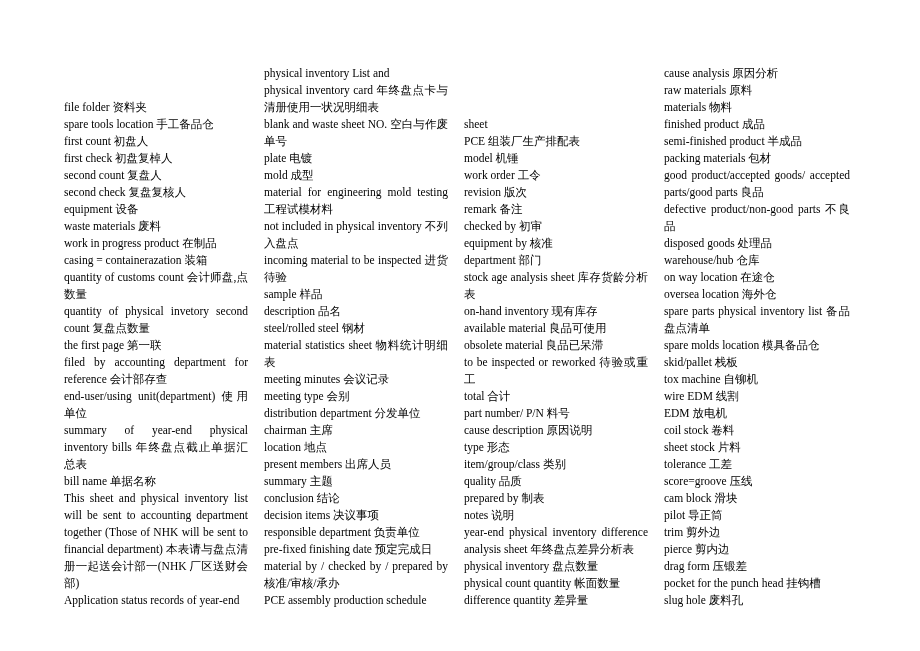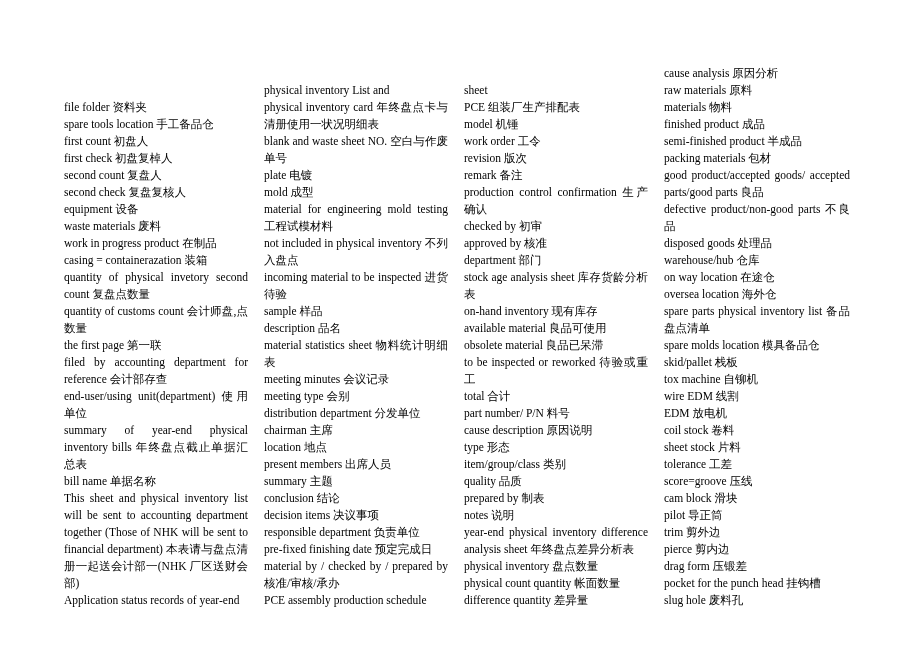--- a/index.html
+++ b/index.html
@@ -61,42 +61,43 @@
       <p class="entry">file folder 资料夹</p>
       <p class="entry">spare tools location 手工备品仓</p>
       <p class="entry">first count 初盘人</p>
       <p class="entry">first check 初盘复棹人</p>
       <p class="entry">second count  复盘人</p>
       <p class="entry">second check 复盘复核人</p>
       <p class="entry">equipment 设备</p>
       <p class="entry">waste materials 废料</p>
       <p class="entry">work in progress product 在制品</p>
       <p class="entry">casing = containerazation 装箱</p>
+      <p class="entry">quantity of customs count 会计师盘,点数量</p>
       <p class="entry">quantity of physical invetory second count  复盘点数量</p>
-      <p class="entry">quantity of customs count 会计师盘,点数量</p>
       <p class="entry">the first page 第一联</p>
       <p class="entry">filed by accounting department for reference 会计部存查</p>
       <p class="entry">end-user/using unit(department) 使用单位</p>
       <p class="entry">summary of year-end physical inventory bills 年终盘点截止单据汇总表</p>
       <p class="entry">bill name 单据名称</p>
       <p class="entry">This sheet and physical inventory list will be sent to accounting department together (Those of NHK will be sent to financial department) 本表请与盘点清册一起送会计部一(NHK 厂区送财会部)</p>
       <p class="entry">Application status records of year-end</p>
     </div>
 
     <div class="column">
       <p class="entry">physical inventory List and</p>
       <p class="entry">physical inventory card 年终盘点卡与清册使用一状况明细表</p>
       <p class="entry">blank and waste sheet NO. 空白与作废单号</p>
       <p class="entry">plate 电镀</p>
       <p class="entry">mold 成型</p>
       <p class="entry">material for engineering mold testing 工程试模材料</p>
       <p class="entry">not included in physical inventory 不列入盘点</p>
       <p class="entry">incoming material to be inspected 进货待验</p>
       <p class="entry">sample 样品</p>
       <p class="entry">description 品名</p>
+      <p class="entry">steel/rolled steel 钢材</p>
       <p class="entry">material statistics sheet 物料统计明细表</p>
       <p class="entry">meeting minutes 会议记录</p>
       <p class="entry">meeting type  会别</p>
       <p class="entry">distribution department 分发单位</p>
       <p class="entry">chairman 主席</p>
       <p class="entry">location 地点</p>
       <p class="entry">present members 出席人员</p>
       <p class="entry">summary 主题</p>
       <p class="entry">conclusion 结论</p>
       <p class="entry">decision items 决议事项</p>
@@ -106,23 +107,22 @@
       <p class="entry">PCE assembly production schedule</p>
     </div>
 
     <div class="column">
       <p class="entry">sheet</p>
       <p class="entry">PCE 组装厂生产排配表</p>
       <p class="entry">model 机锤</p>
       <p class="entry">work order 工令</p>
       <p class="entry">revision 版次</p>
       <p class="entry">remark 备注</p>
-      <p class="entry">production control confirmation 生产确认</p>
       <p class="entry">checked by 初审</p>
-      <p class="entry">approved by 核准</p>
+      <p class="entry">equipment by 核准</p>
       <p class="entry">department 部门</p>
       <p class="entry">stock age analysis sheet 库存货龄分析表</p>
       <p class="entry">on-hand inventory 现有库存</p>
       <p class="entry">available material 良品可使用</p>
       <p class="entry">obsolete material 良品已呆滞</p>
       <p class="entry">to be inspected or reworked 待验或重工</p>
       <p class="entry">total 合计</p>
       <p class="entry">part number/ P/N  料号</p>
       <p class="entry">cause description 原因说明</p>
       <p class="entry">type 形态</p>

